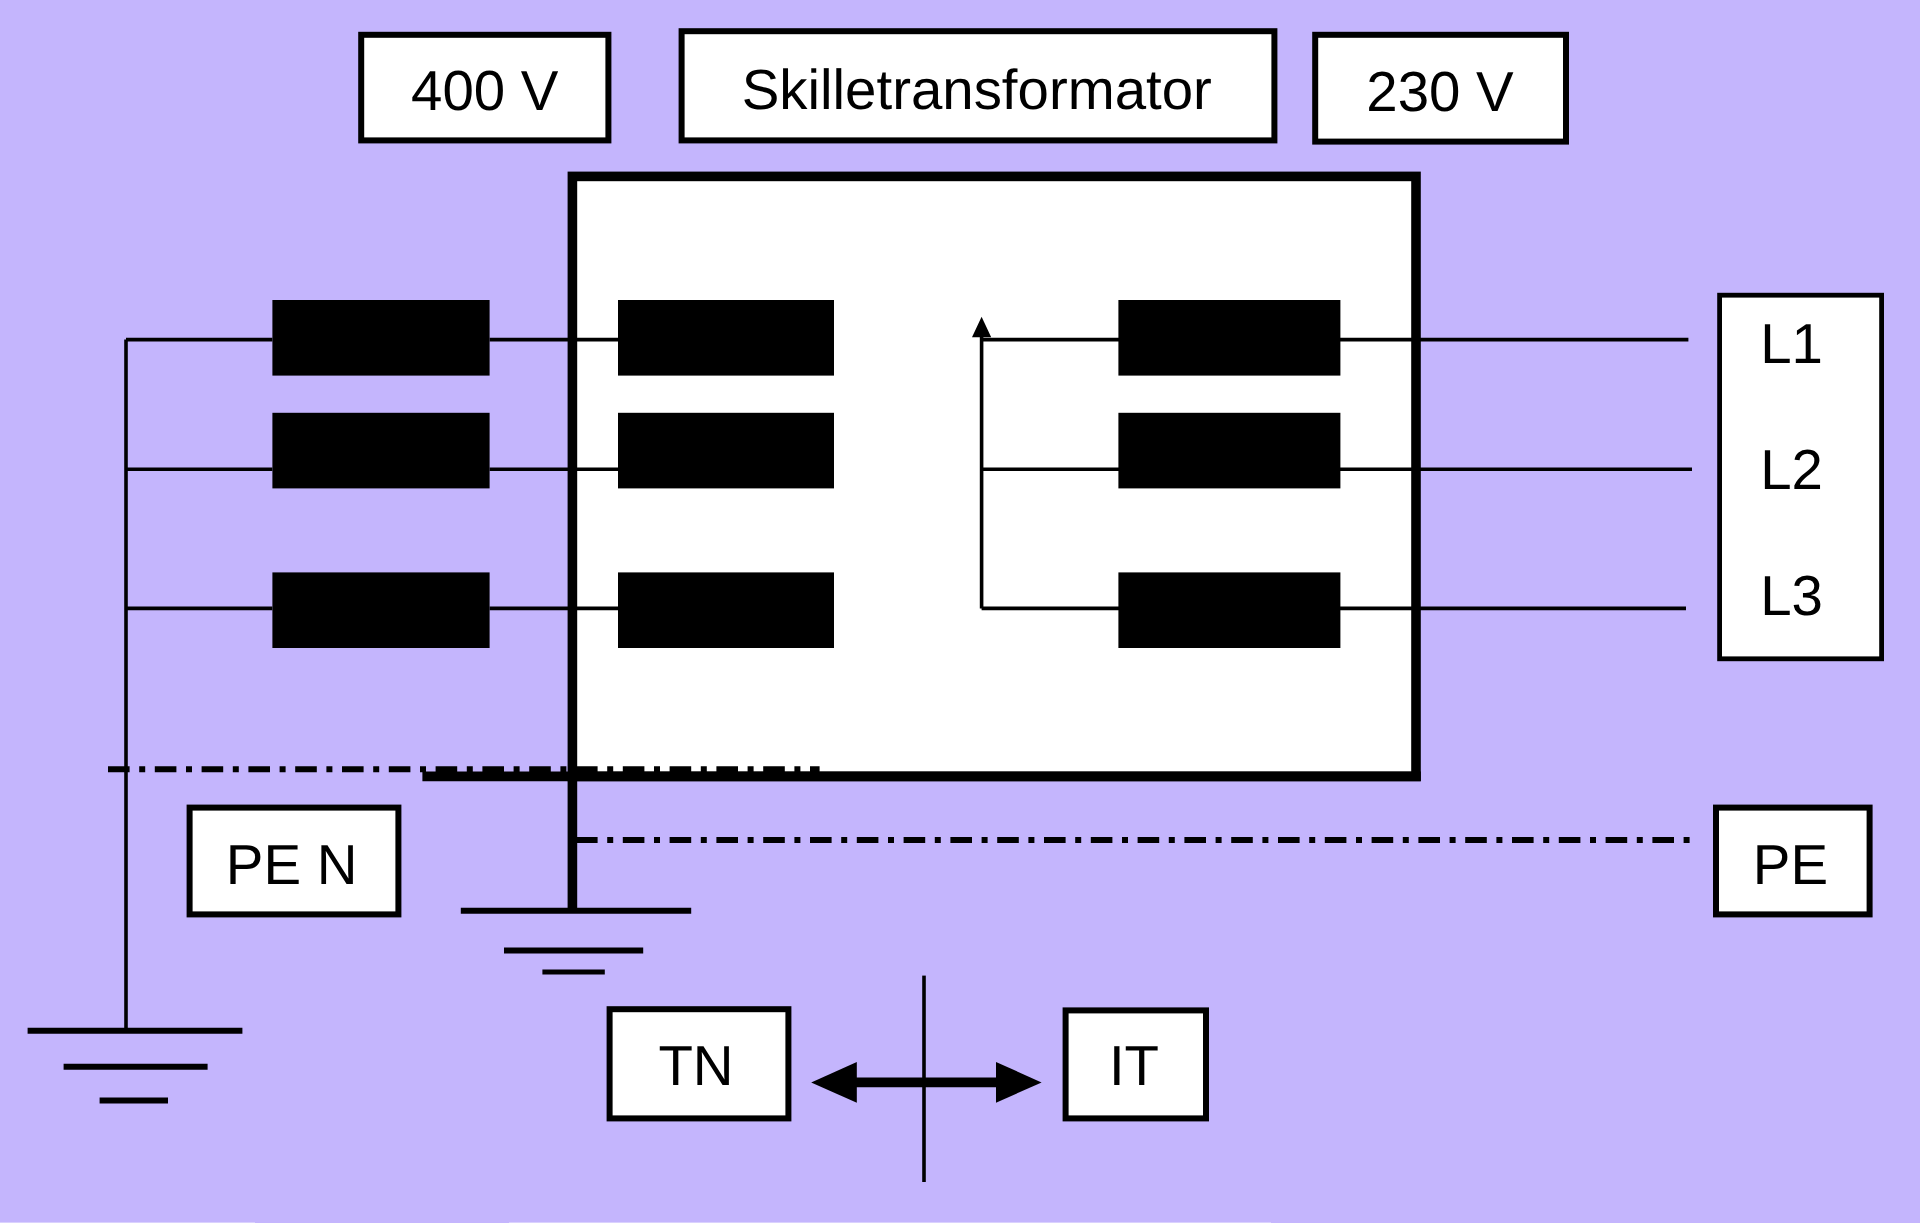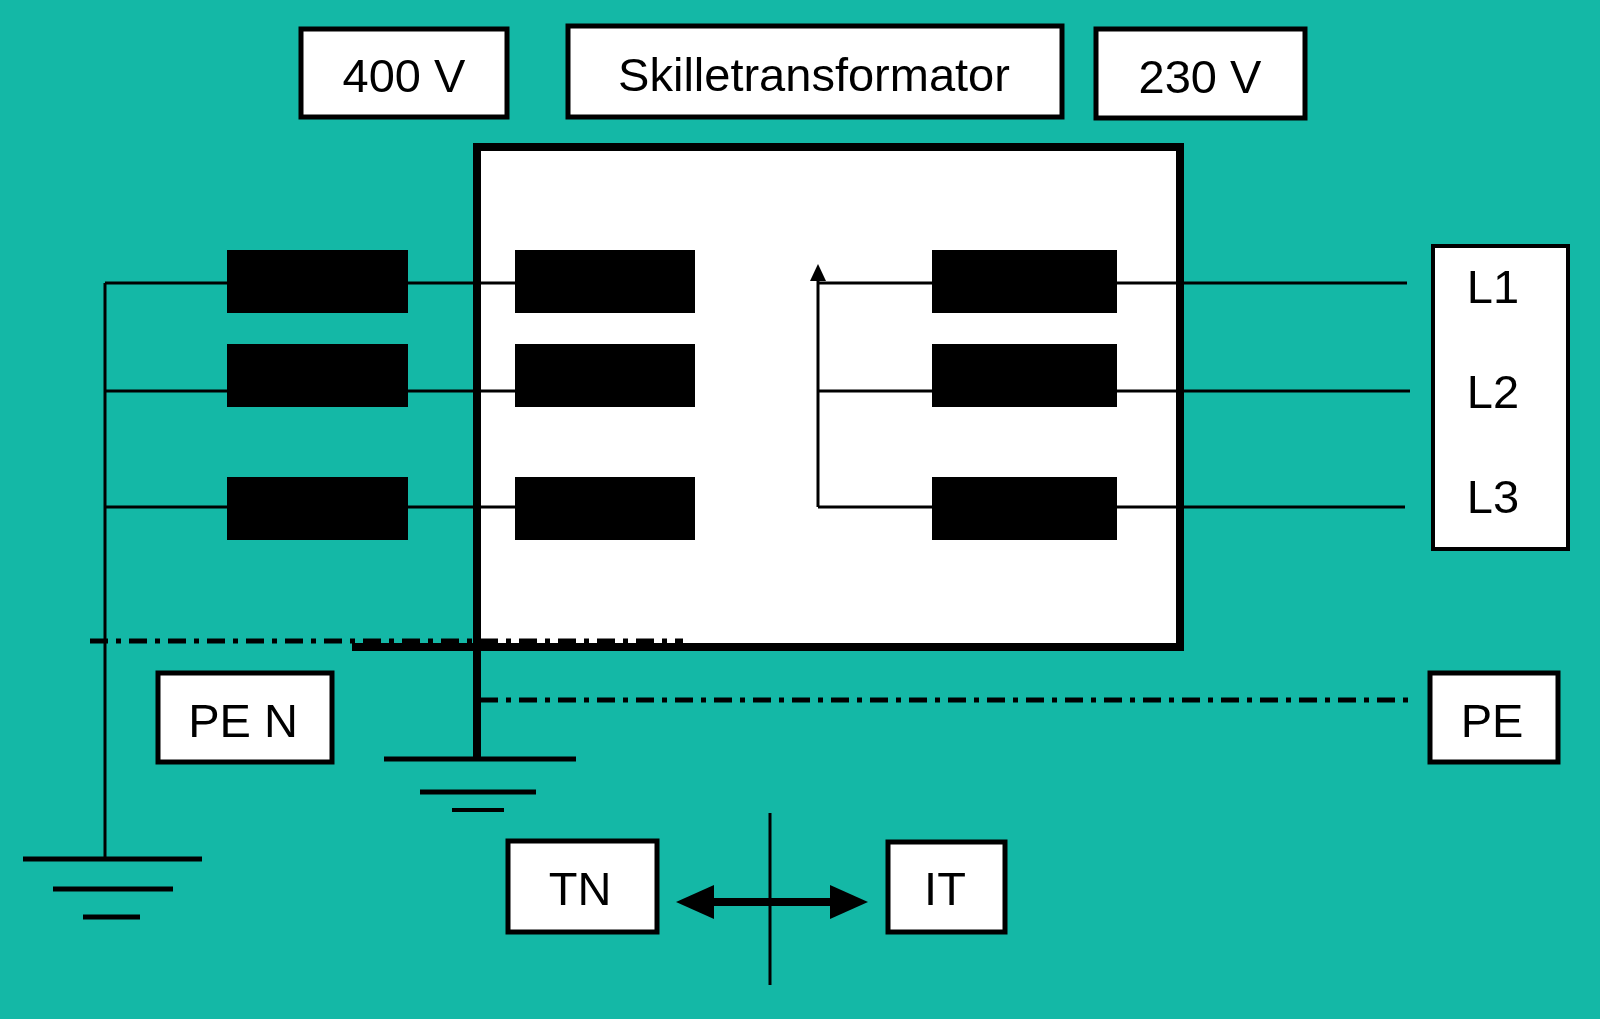--- a/index.html
+++ b/index.html
@@ -1,20 +1,20 @@
 <!DOCTYPE html>
 <html><head>
 <meta charset="utf-8">
 <style>
   html, body { margin: 0; padding: 0; background: #ffffff; }
   .canvas {
     position: relative;
     width: 1600px;
     height: 1019px;
-    background: #14b8a6;
+    background: #c4b5fd;
     overflow: hidden;
   }
   svg { position: absolute; left: 0; top: 0; }
   text {
     font-family: "Liberation Sans", "DejaVu Sans", sans-serif;
     font-size: 47px;
     stroke: none;
   }
 </style>
 </head>

